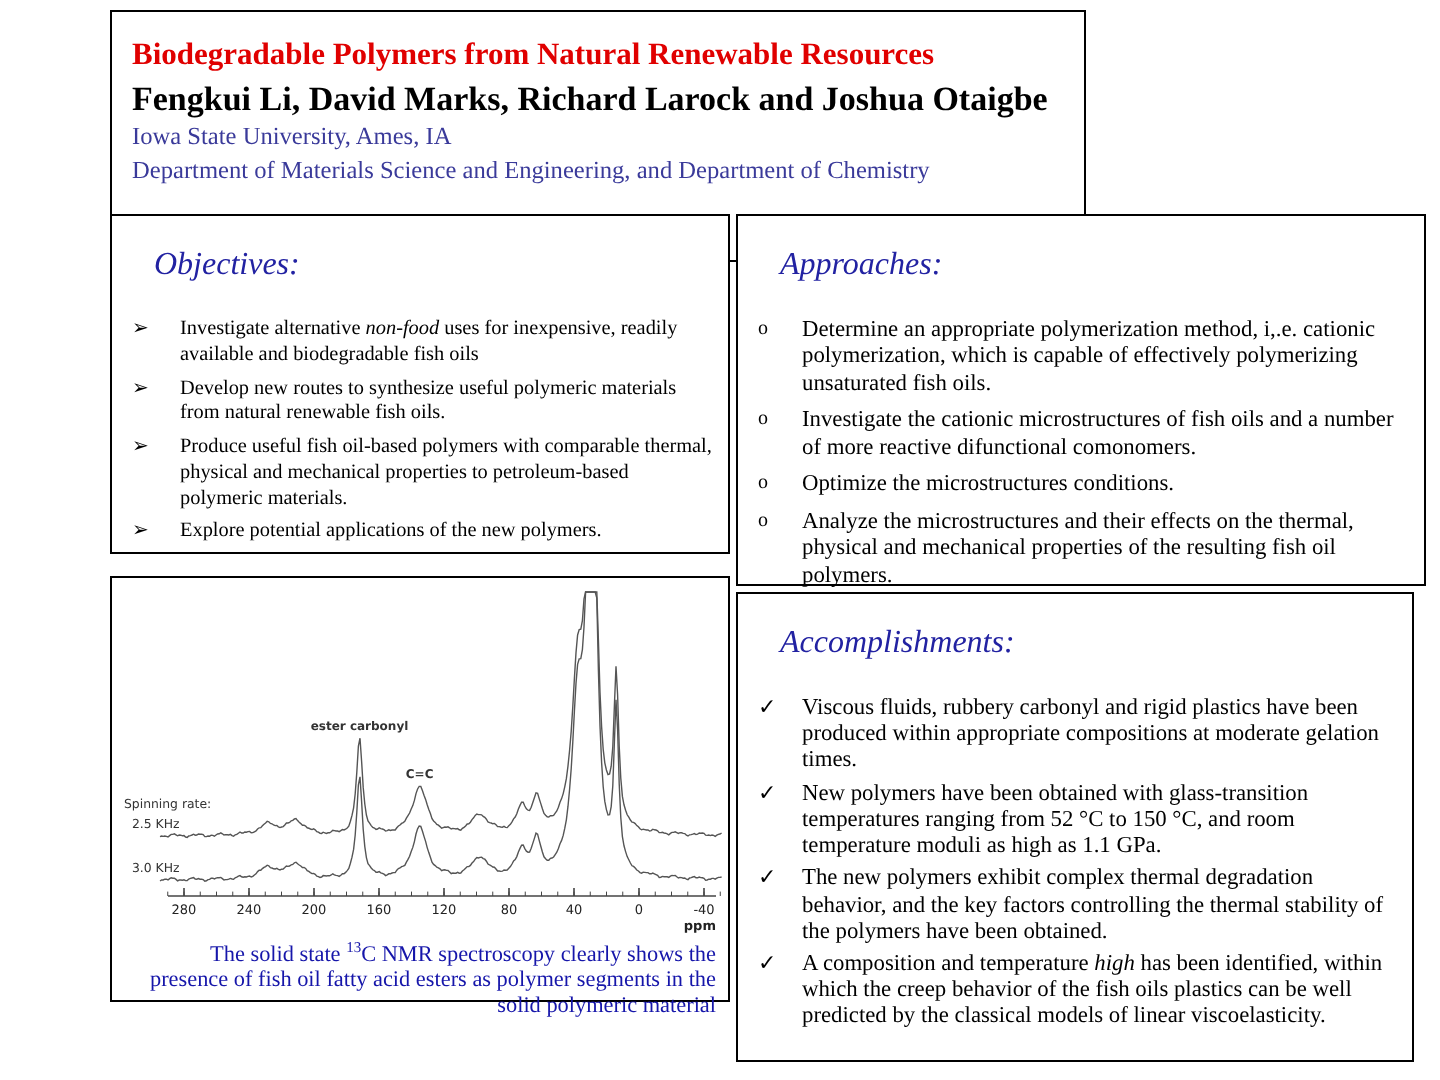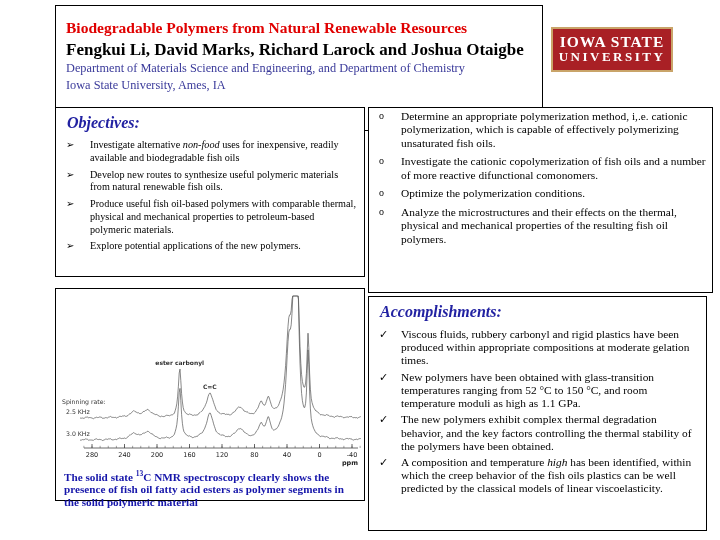--- a/index.html
+++ b/index.html
@@ -24,56 +24,52 @@
         justify-content:center;color:#fff;font-family:"Liberation Serif",serif;}
   .logo-line1{font-size:15.5px;font-weight:bold;letter-spacing:1px;line-height:1;}
   .logo-line2{font-size:13px;font-weight:bold;letter-spacing:2.5px;line-height:1.15;}
 
   
   .objectives{left:55px;top:107px;width:310px;height:170px;}
   .approaches{left:368px;top:107px;width:345px;height:186px;}
   .accomplishments{left:368px;top:296px;width:339px;height:235px;}
   .nmr{left:55px;top:288px;width:310px;height:213px;}
 
-  h2{margin:3px;padding:3px 0 2px 8px;font-size:16px;font-style:italic;font-weight:bold;
+  h2{margin:13px;padding:3px 0 2px 8px;font-size:16px;font-style:italic;font-weight:normal;
      color:var(--heading-blue);}
   .blist{padding:2px 6px 0 8px;}
   .brow{display:flex;align-items:flex-start;}
   .bullet{flex:0 0 26px;text-align:left;padding-left:2px;}
   .btxt{flex:1;}
   .it{font-style:italic;}
   .objectives .brow{font-size:10.2px;line-height:1.25;margin-bottom:4px;}
   .objectives .bullet{font-size:10px;}
   .approaches .brow{font-size:11.4px;line-height:1.18;margin-bottom:5px;}
   .approaches .bullet{flex:0 0 24px;font-size:10px;}
   .accomplishments .brow{font-size:11.4px;line-height:1.16;margin-bottom:3px;}
   .accomplishments .bullet{flex:0 0 24px;font-size:11px;}
 
   
   #nmr-svg{display:block;margin:1px auto 0 auto;font-family:"DejaVu Sans",sans-serif;}
-  .caption{color:var(--caption-blue);font-weight:bold;font-size:11.2px;line-height:1.12;
-           padding:2px 6px 0 8px;}
+  .caption{color:var(--caption-blue);font-weight:normal;font-size:11.2px;line-height:1.12;
+           padding:2px 6px 0 8px;text-align:right;}
   .caption sup{font-size:7.5px;}
 </style>
 </head>
 <body>
 
 <div class="slide">
 
   <div class="box header-box">
     <div class="title">Biodegradable Polymers from Natural Renewable Resources</div>
     <div class="authors">Fengkui Li, David Marks, Richard Larock and Joshua Otaigbe</div>
+    <div class="affil">Iowa State University, Ames, IA</div>
     <div class="affil">Department of Materials Science and Engineering, and Department of Chemistry</div>
-    <div class="affil">Iowa State University, Ames, IA</div>
   </div>
 
-  <div class="logo">
-    <div class="logo-line1">IOWA STATE</div>
-    <div class="logo-line2">UNIVERSITY</div>
-  </div>
 
   <section class="box objectives">
     <h2>Objectives:</h2>
     <div class="blist">
         <div class="brow">
           <span class="bullet">➢</span>
           <span class="btxt"><span>Investigate alternative </span><span class="it">non-food</span><span> uses for inexpensive, readily available and biodegradable fish oils</span></span>
         </div>
         <div class="brow">
           <span class="bullet">➢</span>
@@ -84,32 +80,33 @@
           <span class="btxt"><span>Produce useful fish oil-based polymers with comparable thermal, physical and mechanical properties to petroleum-based polymeric materials.</span></span>
         </div>
         <div class="brow">
           <span class="bullet">➢</span>
           <span class="btxt"><span>Explore potential applications of the new polymers.</span></span>
         </div>
       </div>
   </section>
 
   <section class="box approaches">
+    <h2>Approaches:</h2>
     <div class="blist">
         <div class="brow">
           <span class="bullet">o</span>
           <span class="btxt"><span>Determine an appropriate polymerization method, i,.e. cationic polymerization, which is capable of effectively polymerizing unsaturated fish oils.</span></span>
         </div>
         <div class="brow">
           <span class="bullet">o</span>
-          <span class="btxt"><span>Investigate the cationic copolymerization of fish oils and a number of more reactive difunctional comonomers.</span></span>
-        </div>
-        <div class="brow">
-          <span class="bullet">o</span>
-          <span class="btxt"><span>Optimize the polymerization conditions.</span></span>
+          <span class="btxt"><span>Investigate the cationic microstructures of fish oils and a number of more reactive difunctional comonomers.</span></span>
+        </div>
+        <div class="brow">
+          <span class="bullet">o</span>
+          <span class="btxt"><span>Optimize the microstructures conditions.</span></span>
         </div>
         <div class="brow">
           <span class="bullet">o</span>
           <span class="btxt"><span>Analyze the microstructures and their effects on the thermal, physical and mechanical properties of the resulting fish oil polymers.</span></span>
         </div>
       </div>
   </section>
 
   <section class="box accomplishments">
     <h2>Accomplishments:</h2>

